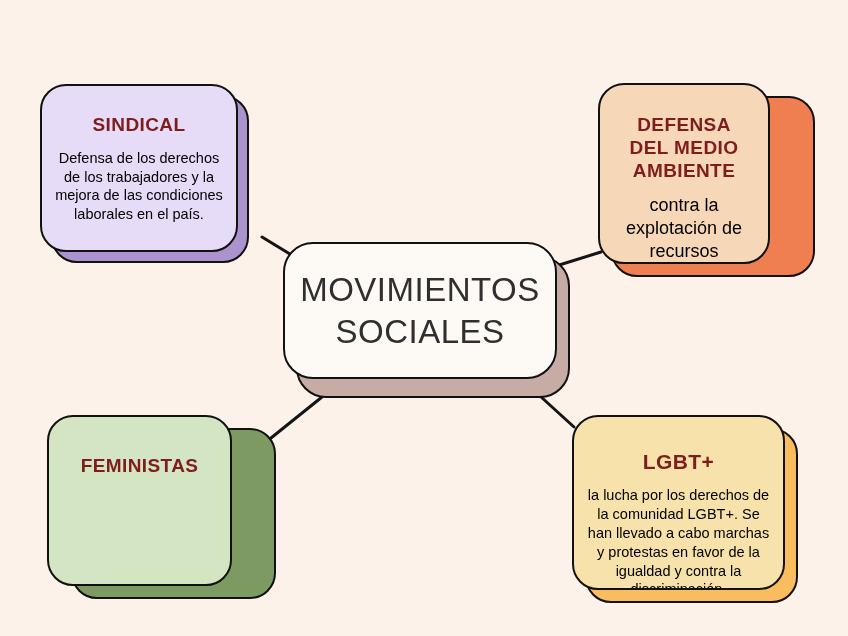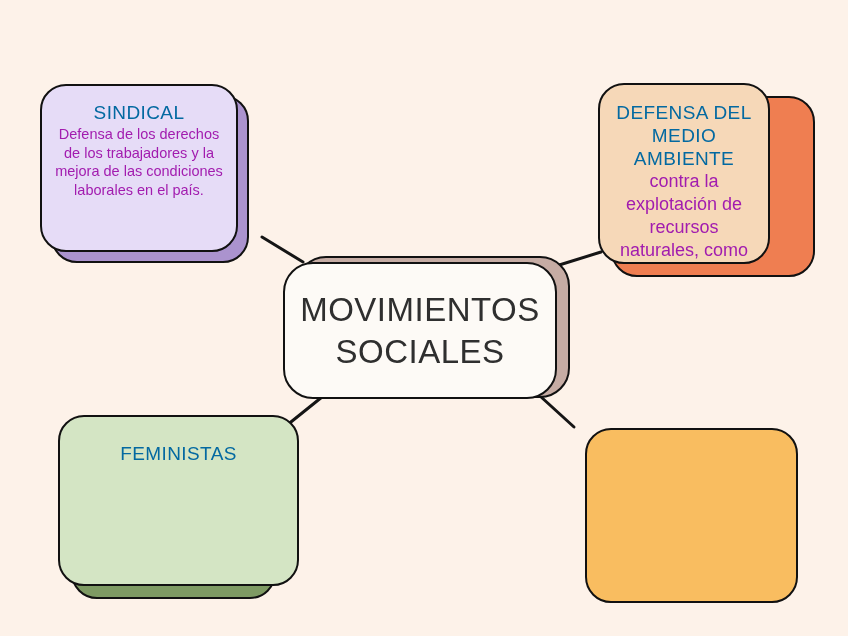--- a/index.html
+++ b/index.html
@@ -71,29 +71,29 @@
     letter-spacing: 0.5px;
     color: #2f2f2f;
     font-weight: 400;
     padding: 0 12px;
   }
   
   .node-title {
     font-size: 19px;
     letter-spacing: 0.4px;
     line-height: 1.2;
-    margin: 0;
-    font-weight: 400;
-    color: #0369a1;
+    margin: 12px;
+    font-weight: 700;
+    color: #7f1d1d;
   }
   .node-body {
     font-size: 14.5px;
     line-height: 1.30;
     margin: 0;
-    color: #a21caf;
+    color: #000000;
     padding: 0 5px;
   }
   .node-inner {
     padding: 14px 8px 6px 8px;
     display: block;
   }
   
   #node-sindical {
     left: 40px; top: 84px;
     width: 198px; height: 168px;
@@ -114,22 +114,22 @@
   #shadow-ambiente {
     left: 611px; top: 96px;
     width: 204px; height: 181px;
     background: #ef7e51;
   }
   #node-ambiente .node-inner { padding: 17px 6px 0 6px; }
   #node-ambiente .node-title { font-size: 19px; }
   #node-ambiente .node-body { font-size: 18px; line-height: 1.28; }
   
   #node-feministas {
-    left: 58px; top: 415px;
-    width: 241px; height: 171px;
+    left: 47px; top: 415px;
+    width: 185px; height: 171px;
     background: #d4e5c4;
   }
   #shadow-feministas {
     left: 71px; top: 428px;
     width: 205px; height: 171px;
     background: #7e9a63;
   }
   #node-feministas .node-inner { padding-top: 26px; }
   
   #node-lgbt {
@@ -171,24 +171,30 @@
     </div>
   </div>
 
   <div class="node" id="node-ambiente" style="background: rgb(246, 216, 184);">
     <div class="node-inner">
       <p class="node-title">DEFENSA DEL MEDIO AMBIENTE</p>
       <p class="node-body">contra la explotación de recursos naturales, como la oposición a proyectos mineros y petroleros en áreas sensibles.</p>
     </div>
   </div>
 
-  <div class="node" id="center-node" style="background: rgb(253, 250, 246); margin-top: 20px;">
+  <div class="node" id="center-node" style="background: rgb(253, 250, 246);">
     <div class="center-title">MOVIMIENTOS SOCIALES</div>
   </div>
 
   <div class="node" id="node-feministas" style="background: rgb(212, 229, 196);">
     <div class="node-inner">
       <p class="node-title">FEMINISTAS</p>
     </div>
   </div>
 
+  <div class="node" id="node-lgbt" style="background: rgb(246, 226, 170);">
+    <div class="node-inner">
+      <p class="node-title">LGBT+</p>
+      <p class="node-body">la lucha por los derechos de la comunidad LGBT+. Se han llevado a cabo marchas y protestas en favor de la igualdad y contra la discriminación.</p>
+    </div>
+  </div>
 
 </div>
 
 </body></html>

